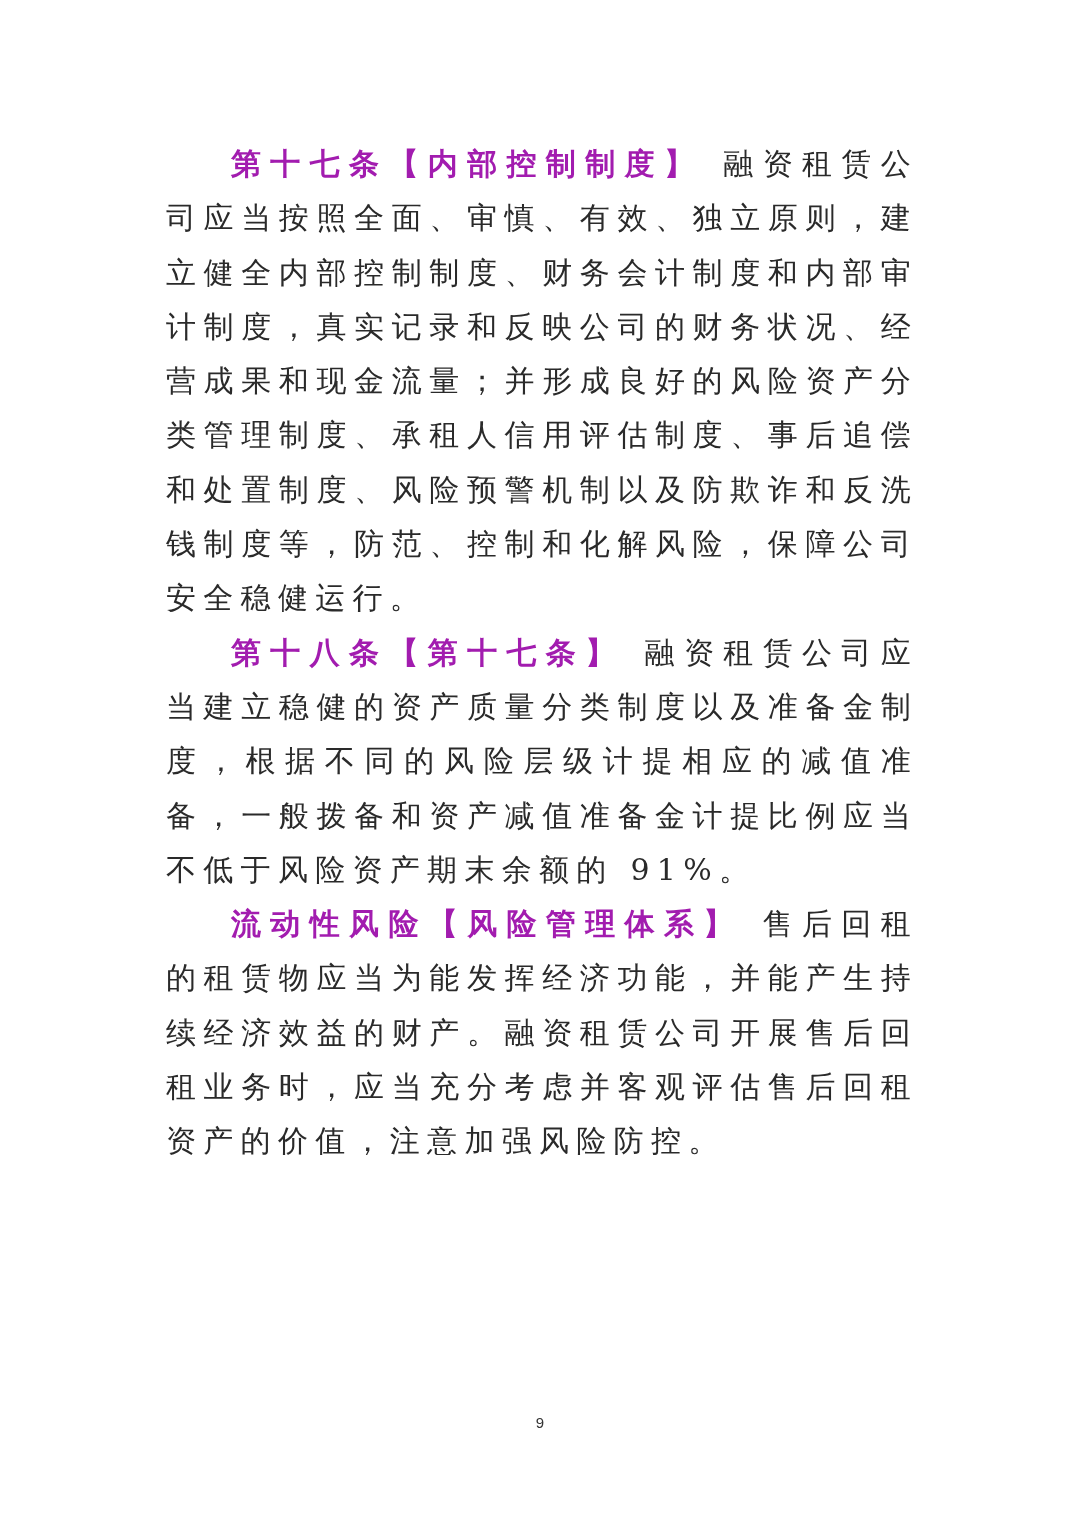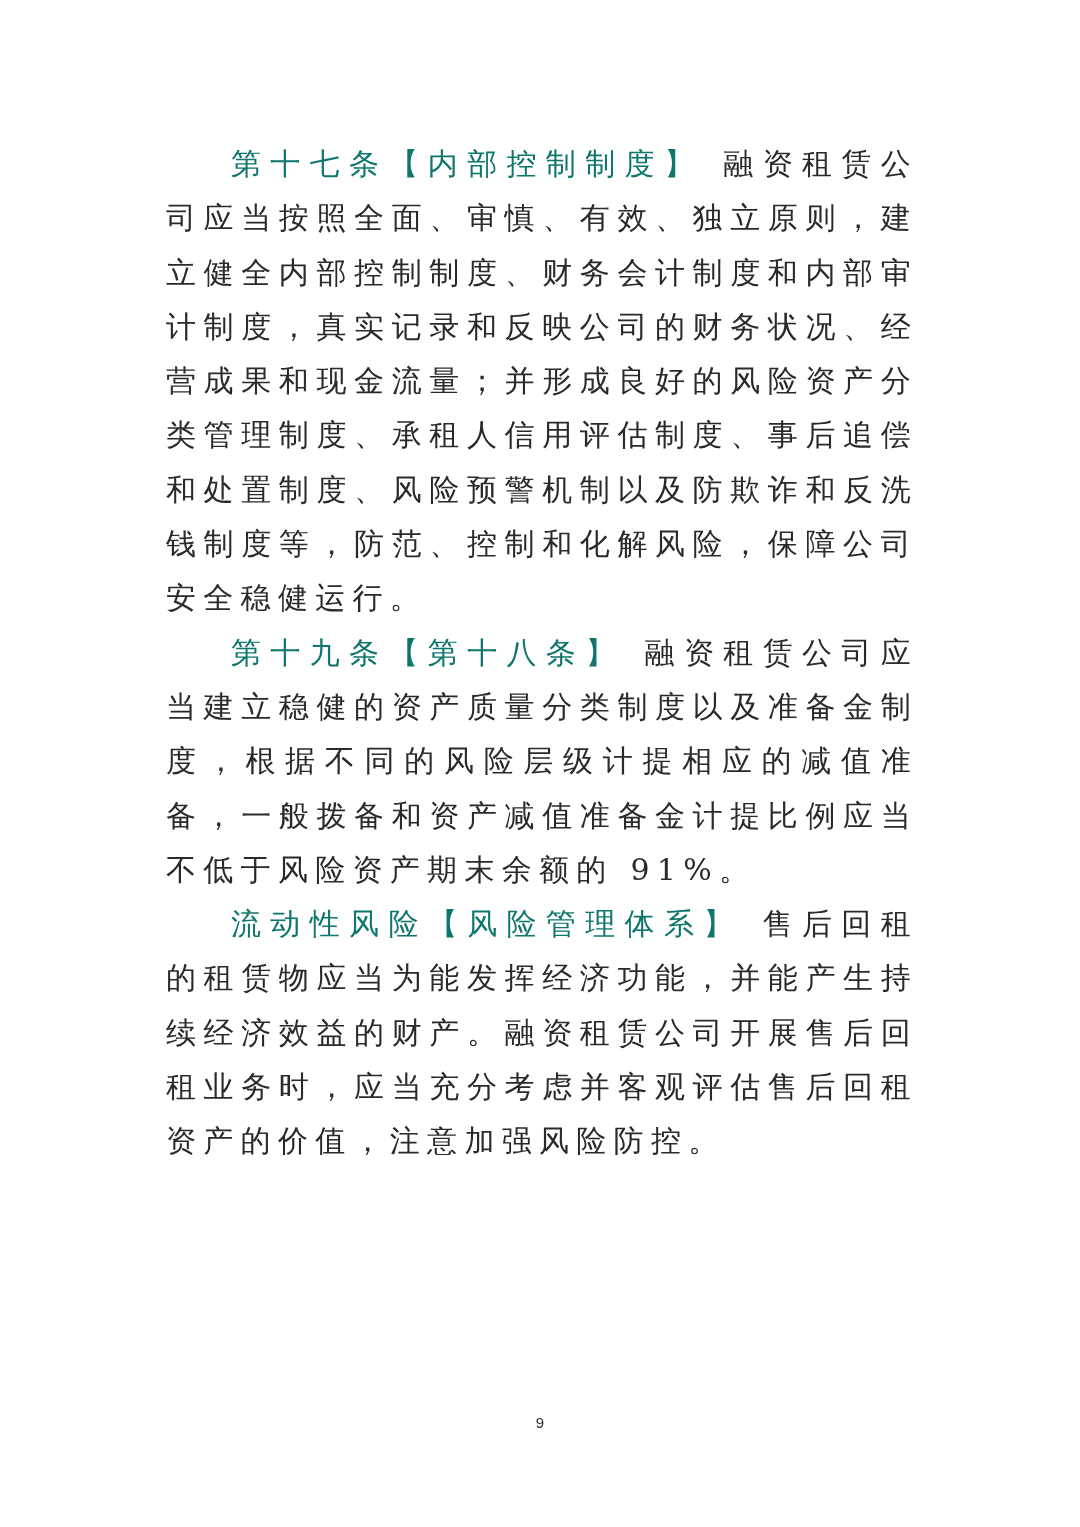--- a/index.html
+++ b/index.html
@@ -25,22 +25,22 @@
     margin: 0;
     font-size: 30px;
     line-height: 54.3px;
     letter-spacing: 7.3px;
     text-indent: 65px;
     text-align: justify;
     text-align-last: left;
     word-break: break-all;
   }
   .article-head {
-    font-weight: normal;
-    color: #0f766e;
+    font-weight: bold;
+    color: #a21caf;
   }
   .article-body {
     font-weight: normal;
     color: #2a2a2a;
     margin-left: 20px;
   }
   .page-number {
     position: absolute;
     left: 0;
     width: 1080px;
@@ -52,19 +52,19 @@
   }
 </style>
 </head>
 <body>
 
 <div class="page">
 
   <p class="article"><span class="article-head"><span>第十七条</span><span>【内部控制制度】</span></span><span class="article-body">融资租赁公司应当按照全面、审慎、有效、独立原则，建立健全内部控制制度、财务会计制度和内部审计制度，真实记录和反映公司的财务状况、经营成果和现金流量；并形成良好的风险资产分类管理制度、承租人信用评估制度、事后追偿和处置制度、风险预警机制以及防欺诈和反洗钱制度等，防范、控制和化解风险，保障公司安全稳健运行。</span></p>
 
 
-  <p class="article"><span class="article-head"><span>第十九条</span><span>【第十八条】</span></span><span class="article-body">融资租赁公司应当建立稳健的资产质量分类制度以及准备金制度，根据不同的风险层级计提相应的减值准备，一般拨备和资产减值准备金计提比例应当不低于风险资产期末余额的 91%。</span></p>
+  <p class="article"><span class="article-head"><span>第十八条</span><span>【第十七条】</span></span><span class="article-body">融资租赁公司应当建立稳健的资产质量分类制度以及准备金制度，根据不同的风险层级计提相应的减值准备，一般拨备和资产减值准备金计提比例应当不低于风险资产期末余额的 91%。</span></p>
 
   <p class="article"><span class="article-head"><span>流动性风险</span><span>【风险管理体系】</span></span><span class="article-body">售后回租的租赁物应当为能发挥经济功能，并能产生持续经济效益的财产。融资租赁公司开展售后回租业务时，应当充分考虑并客观评估售后回租资产的价值，注意加强风险防控。</span></p>
 
 </div>
 
 <div class="page-number">9</div>
 
 </body></html>

